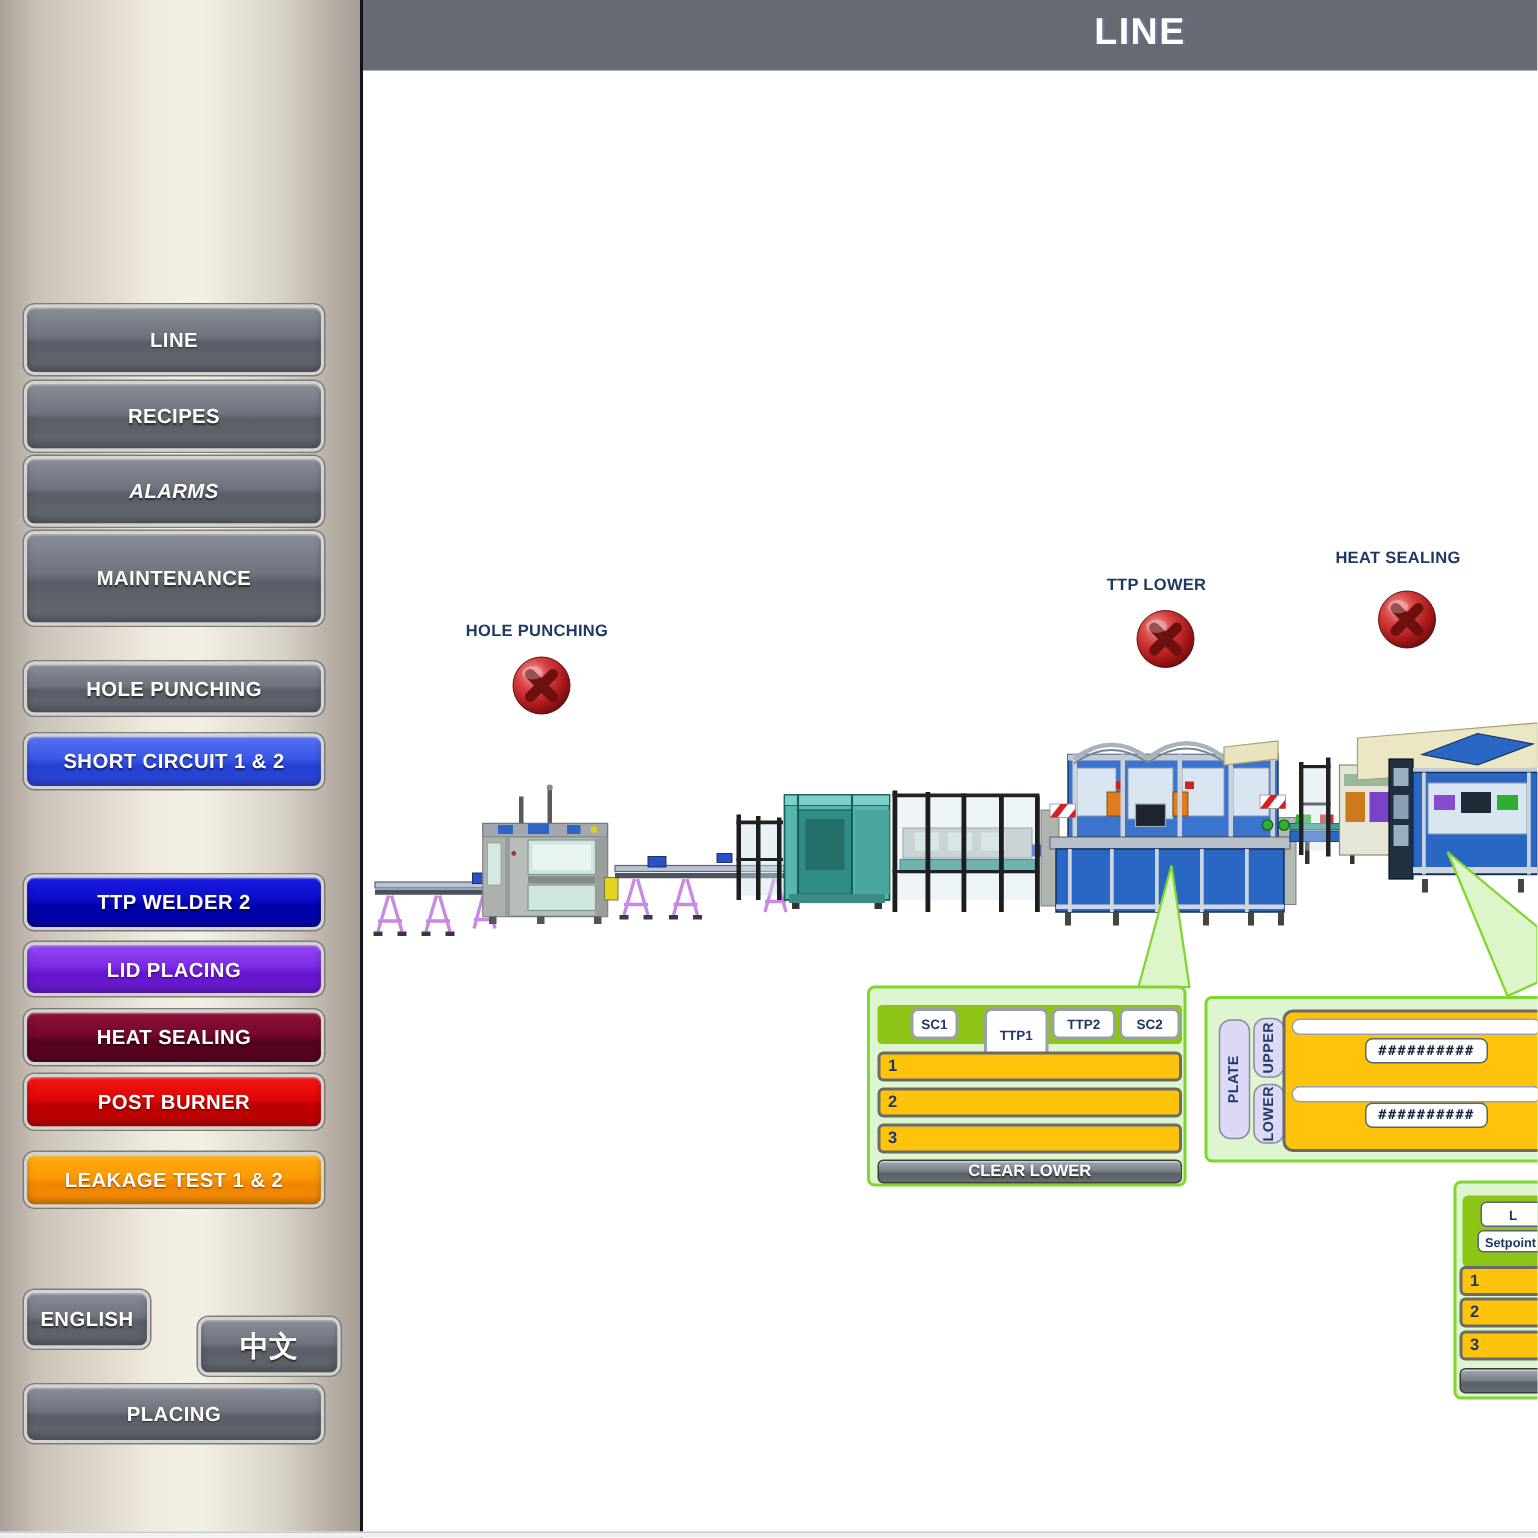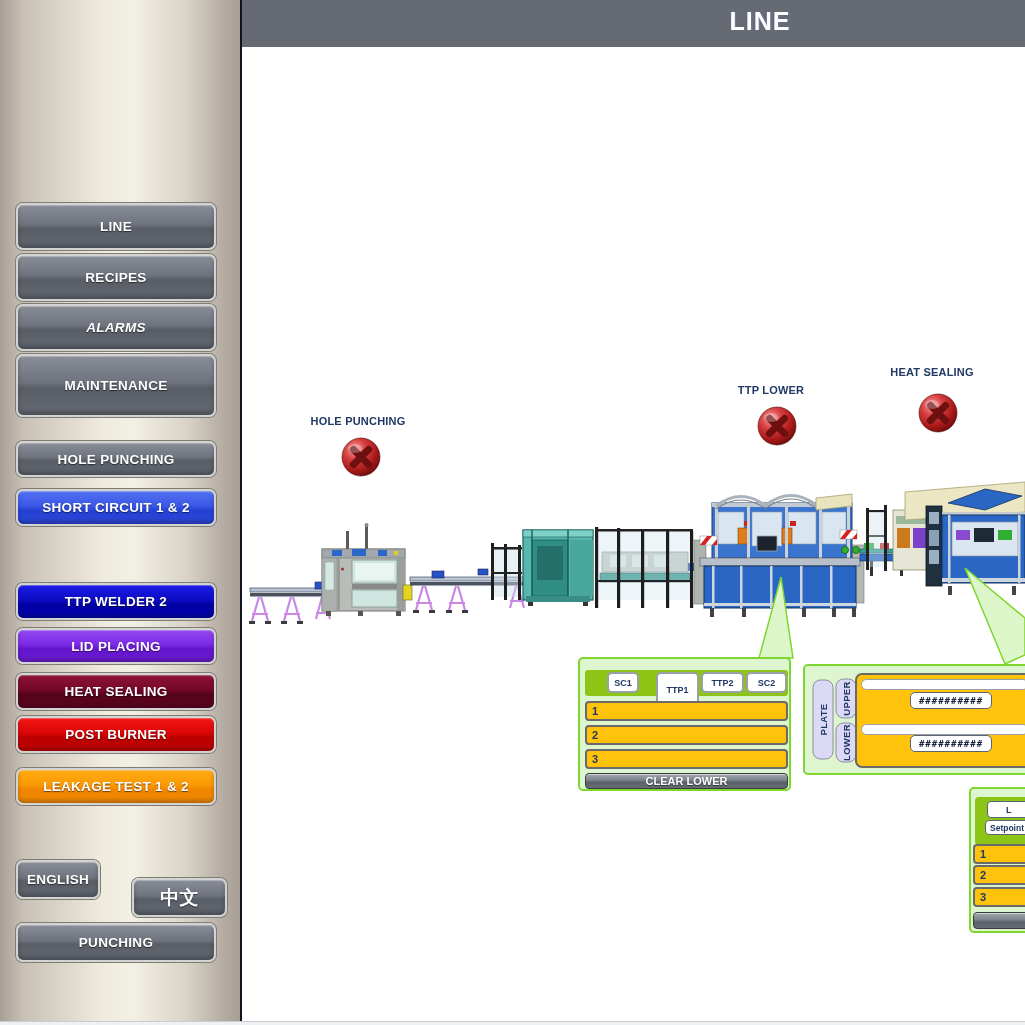--- a/index.html
+++ b/index.html
@@ -111,21 +111,21 @@
   <div class="sbtn c-gray" style="top:354px;height:63px;text-align:center;">MAINTENANCE</div>
   <div class="sbtn c-gray" style="top:441px;height:36px;">HOLE PUNCHING</div>
   <div class="sbtn c-blue" style="top:489px;height:37px;">SHORT CIRCUIT 1 &amp; 2</div>
   <div class="sbtn c-dkblue" style="top:583px;height:37px;">TTP WELDER 2</div>
   <div class="sbtn c-purple" style="top:628px;height:36px;">LID PLACING</div>
   <div class="sbtn c-maroon" style="top:673px;height:37px;">HEAT SEALING</div>
   <div class="sbtn c-red" style="top:716px;height:37px;">POST BURNER</div>
   <div class="sbtn c-orange" style="top:768px;height:37px;">LEAKAGE TEST 1 &amp; 2</div>
   <div class="sbtn c-gray" style="top:860px;height:39px;left:16px;width:84px;">ENGLISH</div>
   <div class="sbtn c-gray" style="top:878px;height:39px;left:112px;width:95px;font-size:19px;margin-left:20px;">中文</div>
-  <div class="sbtn c-gray" style="top:923px;height:39px;">PUNCHING</div>
+  <div class="sbtn c-gray" style="top:923px;height:39px;">PLACING</div>
 </div>
 
 <div class="topbar">
   <span class="title">LINE</span>
 </div>
 
 <svg class="machine-svg" viewBox="242 47 783 978">
 
   <g>
     <rect x="250" y="588" width="86" height="4" fill="#b9c2d4" stroke="#5a6472" stroke-width="0.8"></rect>

